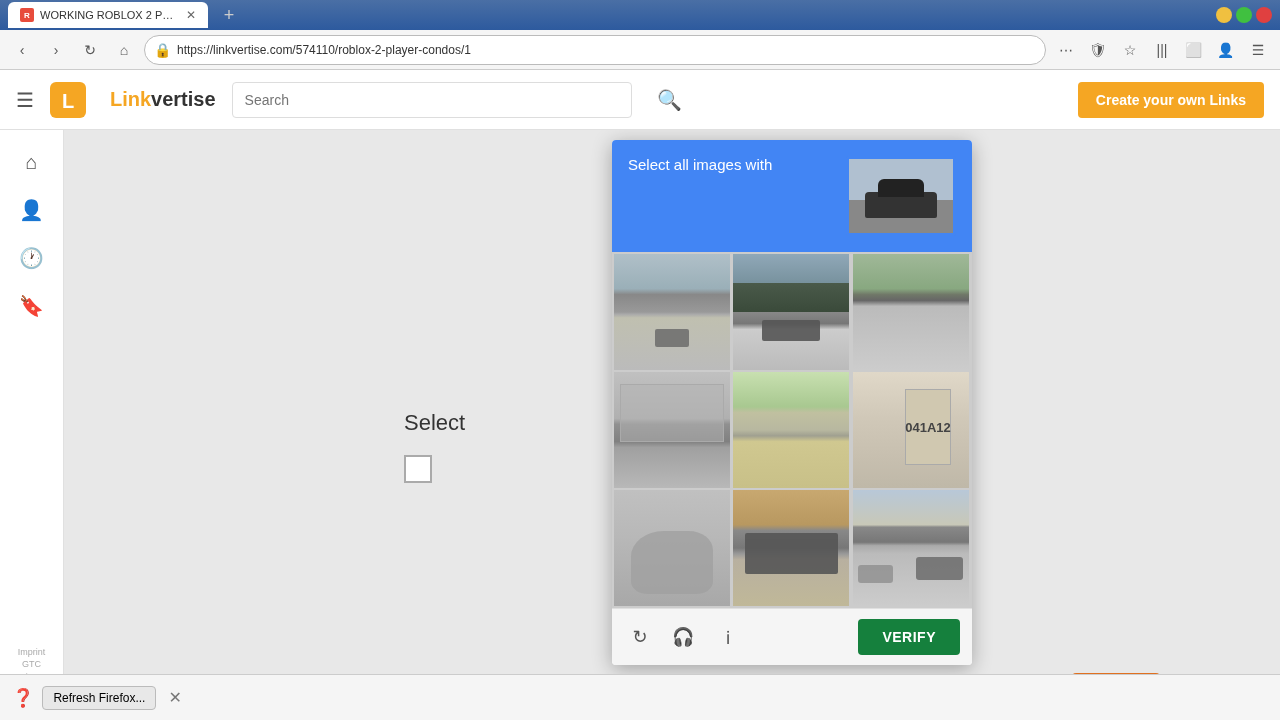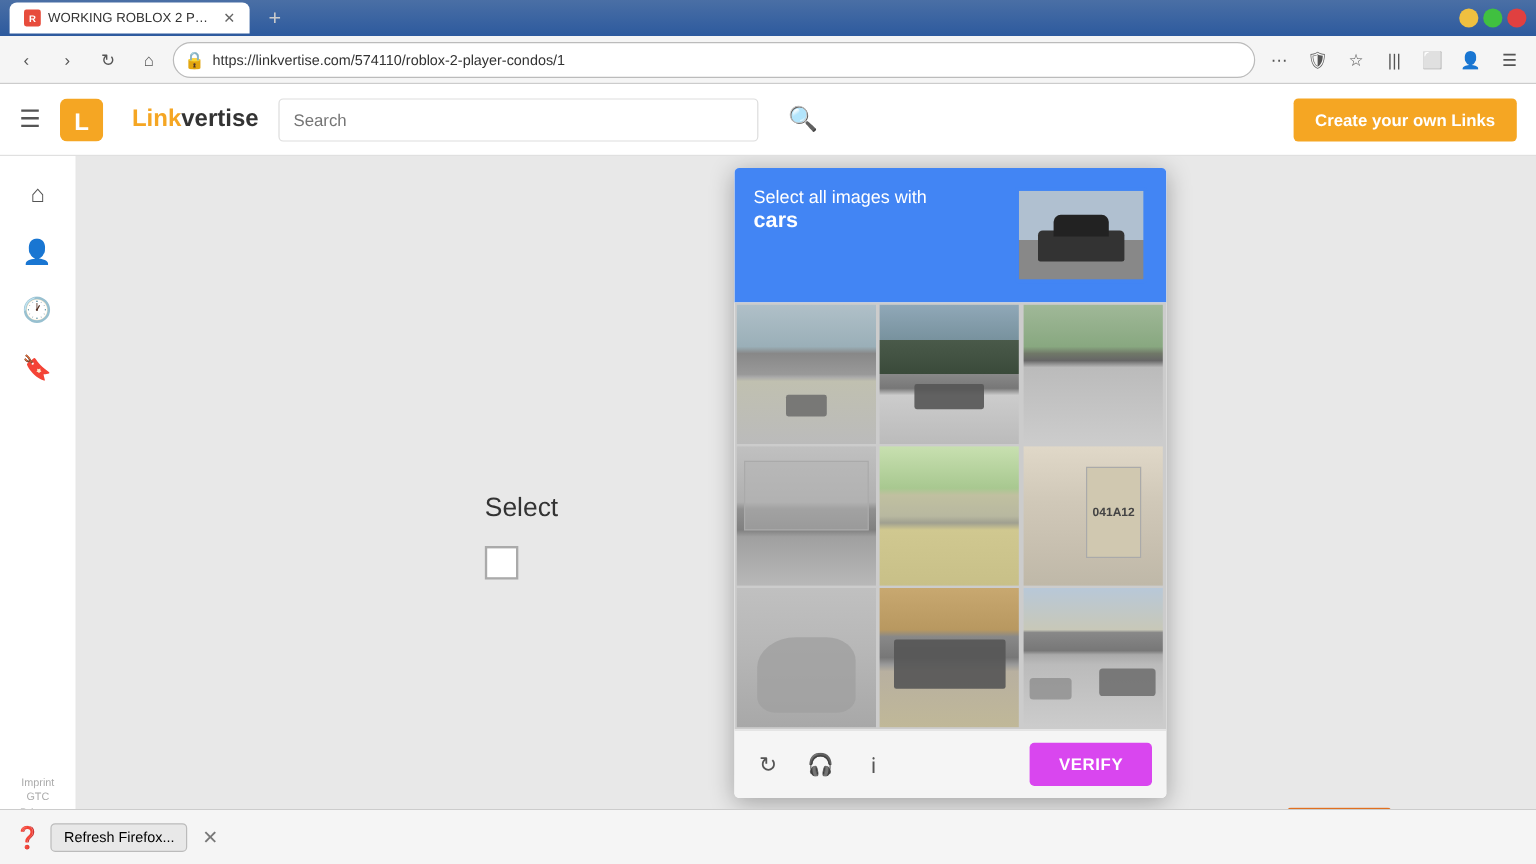--- a/index.html
+++ b/index.html
@@ -264,21 +264,21 @@
       display: flex;
       align-items: center;
       justify-content: center;
       cursor: pointer;
       color: #555;
       font-size: 18px;
       border-radius: 50%;
     }
     .verify-btn {
       margin-left: auto;
-      background: #d946ef;
+      background: #15803d;
       color: white;
       border: none;
       border-radius: 4px;
       padding: 10px 24px;
       font-size: 14px;
       font-weight: bold;
       cursor: pointer;
       letter-spacing: 0.5px;
     }
 
@@ -498,21 +498,20 @@
         <div class="checkbox-container">
           <div class="page-checkbox"></div>
         </div>
       </div>
 
       <div class="captcha-overlay">
 
         <div class="captcha-header">
           <div class="captcha-instruction">
             <span>Select all images with</span>
-            <strong>cars</strong>
           </div>
           <div class="captcha-header-image selected-cell">
 
             <div class="car-img-sim">
               <div class="sky"></div>
               <div class="road"></div>
               <div class="car-shape"></div>
               <div class="car-roof"></div>
             </div>
           </div>
@@ -528,21 +527,21 @@
           </div>
           <div class="captcha-cell" style="background: linear-gradient(180deg, #a0b898 0%, #88a880 30%, #707868 35%, #666 40%, #888 42%, #bbb 45%, #ccc 100%);">
           </div>
 
           <div class="captcha-cell" style="background: linear-gradient(180deg, #c0c0c0 0%, #b0b0b0 40%, #909090 45%, #808080 60%, #a0a0a0 65%, #b8b8b8 100%);">
             <div style="position:absolute;top:10%;left:5%;right:5%;height:50%;background:rgba(180,180,180,0.5);border:1px solid #aaa;"></div>
           </div>
           <div class="captcha-cell" style="background: linear-gradient(180deg, #c8e0b0 0%, #a8c890 30%, #c0c0a0 35%, #b8b8a0 50%, #a0a090 55%, #d0c890 60%, #c8c088 100%);">
           </div>
           <div class="captcha-cell" style="background: linear-gradient(180deg, #e0d8c8 0%, #d0c8b8 40%, #c8c0b0 70%, #bfb8a8 100%);">
-            <div style="position:absolute;top:15%;left:45%;width:40%;height:65%;background:#d0c8b0;border:1px solid #aaa;display:flex;align-items:center;justify-content:center;font-size:10px;font-weight:bold;color:#444;">041A12</div>
+            <div style="position:absolute;top:15%;left:45%;width:40%;height:65%;background:#d0c8b0;border:1px solid #aaa;display:flex;align-items:center;justify-content:center;font-size:13px;font-weight:bold;color:#444;">041A12</div>
           </div>
 
           <div class="captcha-cell" style="background: linear-gradient(180deg, #c0c0c0 0%, #b8b8b8 40%, #a8a8a8 100%);">
             <div style="position:absolute;bottom:10%;left:15%;width:70%;height:55%;background:#a0a0a0;border-radius:40% 30% 20% 20%;opacity:0.8;"></div>
           </div>
           <div class="captcha-cell" style="background: linear-gradient(180deg, #c8a870 0%, #b89860 30%, #888 35%, #777 50%, #999 55%, #b8b0a0 60%, #c0b898 100%);">
             <div style="position:absolute;bottom:28%;left:10%;width:80%;height:35%;background:#555;border-radius:2px;opacity:0.9;"></div>
           </div>
           <div class="captcha-cell" style="background: linear-gradient(180deg, #b8c8d8 0%, #c8c8b8 30%, #888 32%, #777 45%, #aaa 48%, #bbb 55%, #ccc 100%);">
             <div style="position:absolute;bottom:22%;right:5%;width:40%;height:20%;background:#666;border-radius:3px;opacity:0.8;"></div>

